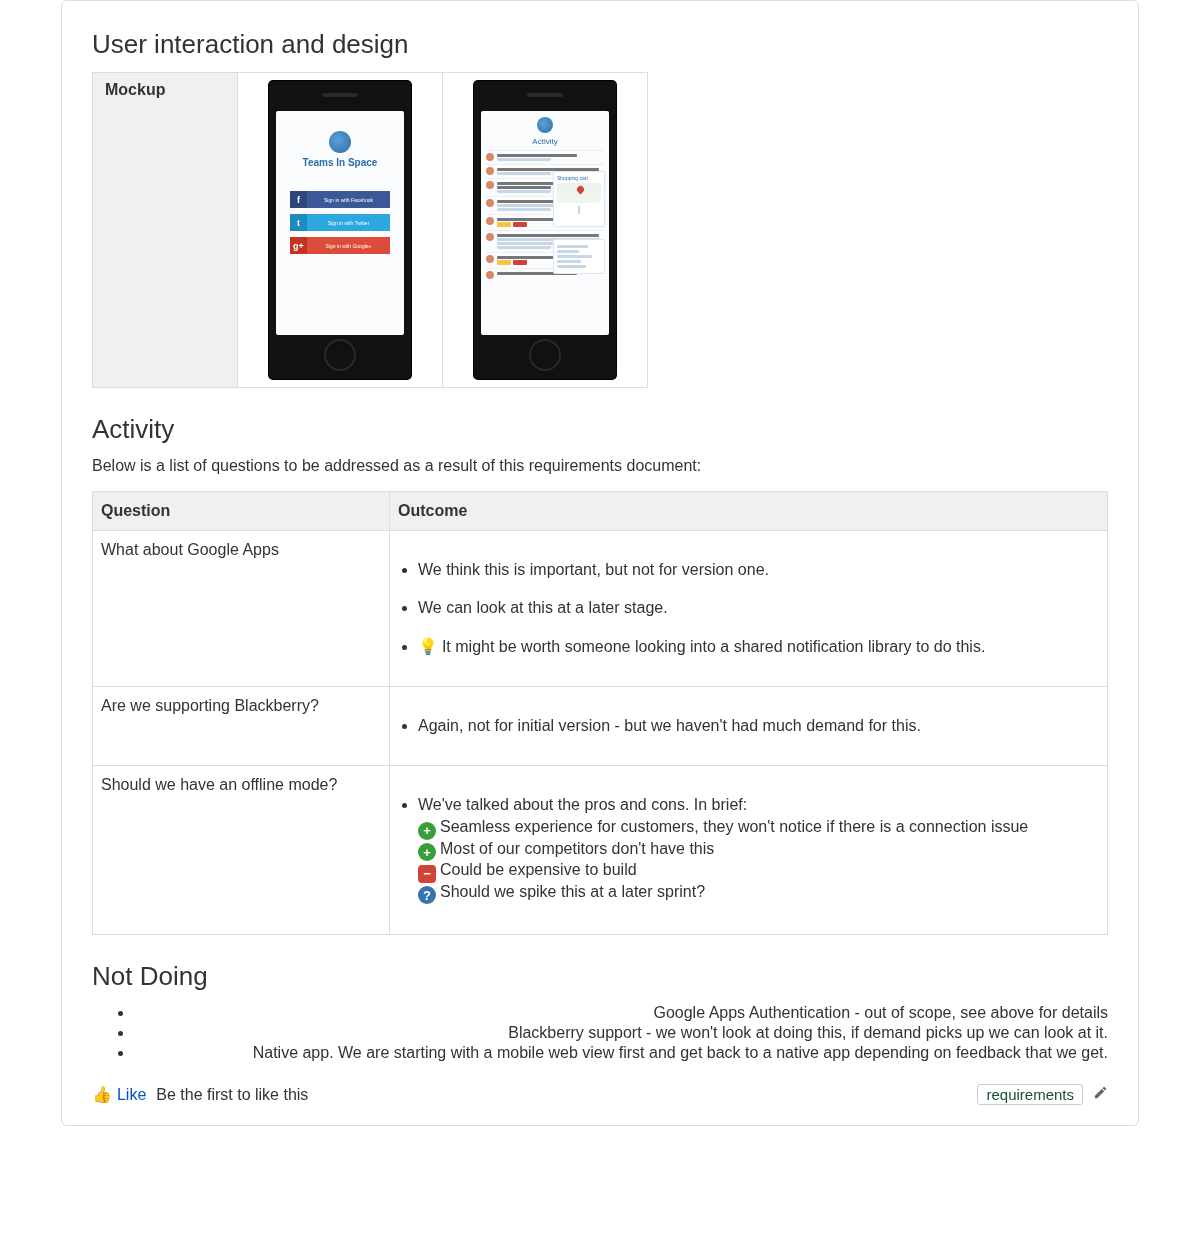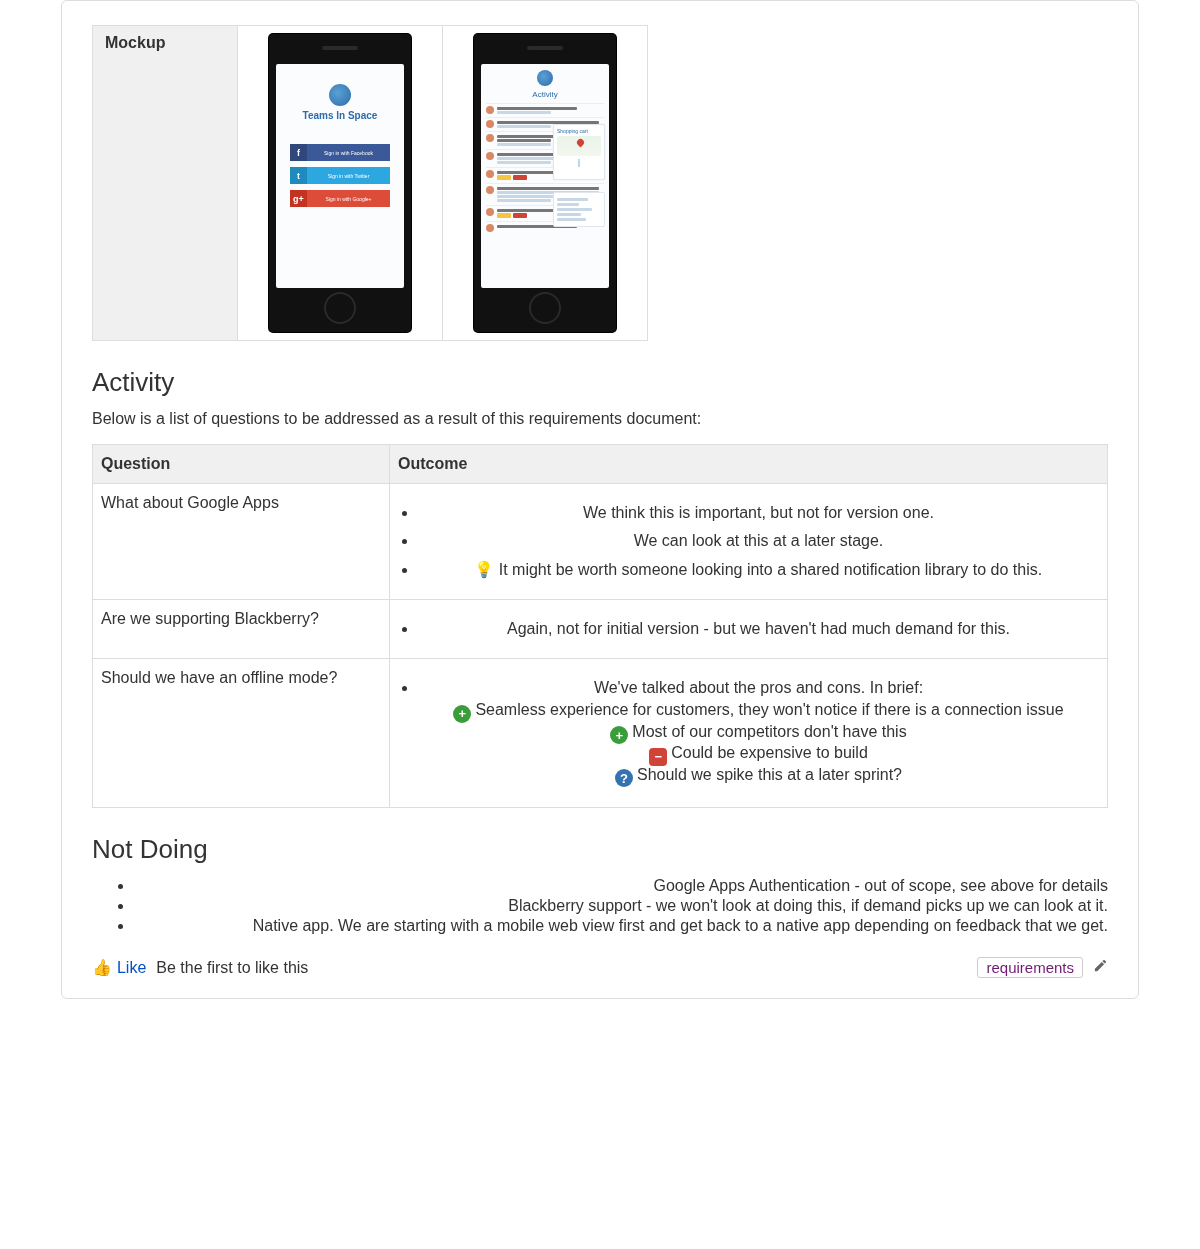--- a/index.html
+++ b/index.html
@@ -10,36 +10,36 @@
   p.lead{margin:0 0 16px 0;}
   
   table{border-collapse:collapse;}
   table.mock{margin-top:6px;}
   table.mock th,table.mock td{border:1px solid #ddd;padding:8px 12px;text-align:left;vertical-align:top;font-size:16px;}
   table.mock td.label{background:#f0f0f0;font-weight:700;width:120px;}
   table.q{width:100%;margin-top:0;}
   table.q th,table.q td{border:1px solid #ddd;padding:10px 8px;text-align:left;vertical-align:top;font-size:16px;}
   table.q th{background:#f0f0f0;font-weight:700;}
   table.q ul{margin:0;padding-left:20px;}
-  table.q li{margin:10px 0;text-align:center;}
+  table.q li{margin:20px 0;}
   ul.nd{margin:6px 0 22px 0;padding-left:42px;}
   ul.nd li{margin:2px 0;text-align:right;}
   
   .ic{display:inline-flex;align-items:center;justify-content:center;width:18px;height:18px;border-radius:50%;font-size:13px;font-weight:700;color:#fff;margin-right:4px;vertical-align:-3px;}
   .ic.plus{background:#3a9d3a;}
   .ic.minus{background:#d04437;border-radius:4px;}
   .ic.q{background:#3572b0;}
   .bulb{color:#f6c342;margin-right:4px;}
   
   .footer{display:flex;align-items:center;justify-content:space-between;margin-top:8px;}
   .likewrap{display:flex;align-items:center;gap:10px;}
   .like{color:#0052cc;cursor:pointer;display:flex;align-items:center;gap:5px;}
   .firstlike{color:#333;}
   .tagwrap{display:flex;align-items:center;gap:10px;}
-  .tag{display:inline-block;border:1px solid #ccc;border-radius:3px;padding:1px 8px;color:#701a75;cursor:pointer;font-size:15px;}
+  .tag{display:inline-block;border:1px solid #ccc;border-radius:3px;padding:1px 8px;color:#14532d;cursor:pointer;font-size:15px;}
   .pencil{color:#666;cursor:pointer;}
   
   .mockcell{width:180px;}
   .phone{width:142px;height:298px;background:#111;border-radius:4px;margin:0 auto;position:relative;box-shadow:0 0 0 1px #000;}
   .phone::before{content:"";position:absolute;top:12px;left:50%;transform:translateX(-50%);width:36px;height:4px;background:#2a2a2a;border-radius:3px;}
   .phone::after{content:"";position:absolute;bottom:8px;left:50%;transform:translateX(-50%);width:28px;height:28px;border:2px solid #2a2a2a;border-radius:50%;}
   .screen{position:absolute;top:30px;left:7px;right:7px;bottom:44px;background:#fafcfe;border-radius:2px;overflow:hidden;font-size:6px;}
   
   .login{display:flex;flex-direction:column;align-items:center;padding-top:20px;}
   .logo{width:22px;height:22px;border-radius:50%;background:radial-gradient(circle at 40% 40%,#5aa0d6,#2e6ca8);position:relative;margin-bottom:4px;}
@@ -69,20 +69,21 @@
   .card .pin{position:absolute;left:20px;top:3px;width:7px;height:7px;background:#d04437;border-radius:50% 50% 50% 0;transform:rotate(-45deg);}
   .card .spark{width:100%;height:8px;background:linear-gradient(90deg,transparent 48%,#b9d7ef 48% 52%,transparent 52%);position:relative;}
   .card2{position:absolute;right:4px;top:128px;width:52px;background:#fff;border:1px solid #dfe6ee;border-radius:2px;padding:3px;box-sizing:border-box;}
   .cline{height:3px;background:#c7d7e5;margin:2px 0;border-radius:1px;}
 </style>
 </head>
 <body>
 
 <div class="page">
 
+  <h2>User interaction and design</h2>
 
   <table class="mock">
     <tbody>
     <tr>
       <td class="label">Mockup</td>
       <td class="mockcell">
         <div class="phone">
           <div class="screen login">
             <div class="logo"></div>
             <div class="brand">Teams In Space</div>

